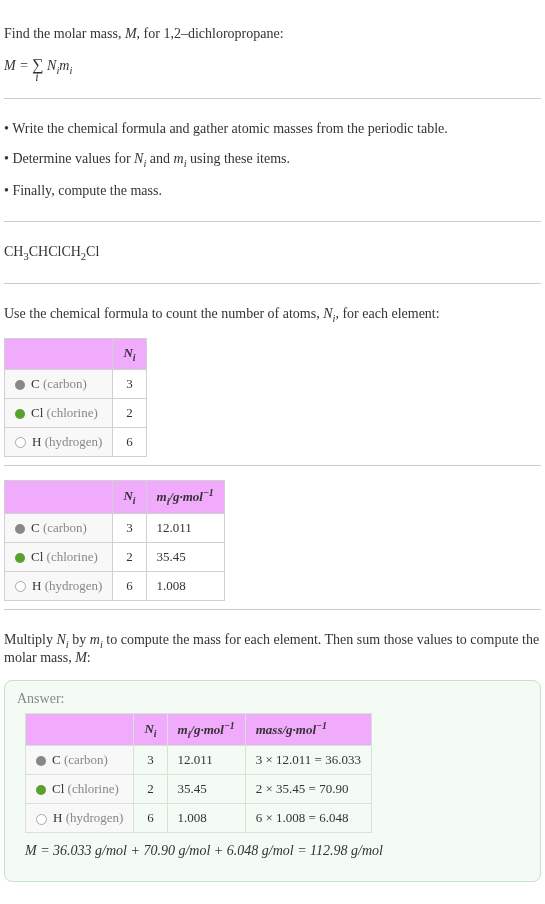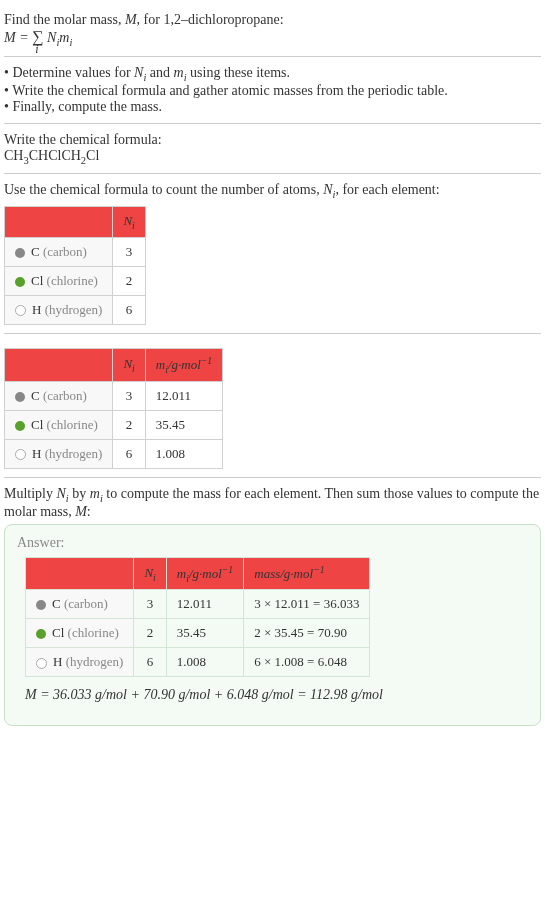--- a/index.html
+++ b/index.html
@@ -12,21 +12,21 @@
       background: #fff;
     }
     .section {
       border-bottom: 1px solid #ccc;
       padding: 8px 0;
     }
     .section:last-of-type {
       border-bottom: none;
     }
     .line {
-      margin: 0 0;
+      margin: 14px 0;
     }
     .formula {
       font-style: italic;
     }
     .sub {
       font-size: 0.75em;
       vertical-align: sub;
     }
     .sup {
       font-size: 0.75em;
@@ -36,22 +36,22 @@
       border-collapse: collapse;
       margin-top: 6px;
     }
     table td, table th {
       border: 1px solid #d0d0d0;
       padding: 6px 10px;
       text-align: left;
       font-size: 13px;
     }
     table th {
-      background: #ef4444;
-      font-weight: normal;
+      background: #f0abfc;
+      font-weight: bold;
       font-style: italic;
     }
     table td:first-child, table th:first-child {
       text-align: left;
     }
     .num-cell {
       text-align: center;
     }
     .element-cell {
       color: #888;
@@ -107,29 +107,28 @@
 <div class="section">
   <div class="line">
     <span>Find the molar mass, </span><span class="formula">M</span><span>, for 1,2–dichloropropane:</span>
   </div>
   <div class="line formula">
     <span>M</span> = <span class="sigma" style="position:relative; display:inline-block;">∑<span class="sub" style="position:absolute; left:3px; top:14px; font-style:italic;">i</span></span>&nbsp;<span><span>N</span><span class="sub">i</span><span>m</span><span class="sub">i</span></span>
   </div>
 </div>
 
 <div class="section">
+  <div class="line bullet">• Write the chemical formula and gather atomic masses from the periodic table.</div>
   <div class="line bullet">
     <span>• Determine values for </span><span class="formula">N<span class="sub">i</span></span><span> and </span><span class="formula">m<span class="sub">i</span></span><span> using these items.</span>
   </div>
-  <div class="line bullet">• Write the chemical formula and gather atomic masses from the periodic table.</div>
   <div class="line bullet">• Finally, compute the mass.</div>
 </div>
 
 <div class="section">
-  <div class="line">Write the chemical formula:</div>
   <div class="line chem">
     <span>CH</span><span class="sub">3</span><span>CHClCH</span><span class="sub">2</span><span>Cl</span>
   </div>
 </div>
 
 <div class="section">
   <div class="line">
     <span>Use the chemical formula to count the number of atoms, </span><span class="formula">N<span class="sub">i</span></span><span>, for each element:</span>
   </div>
   <table>

